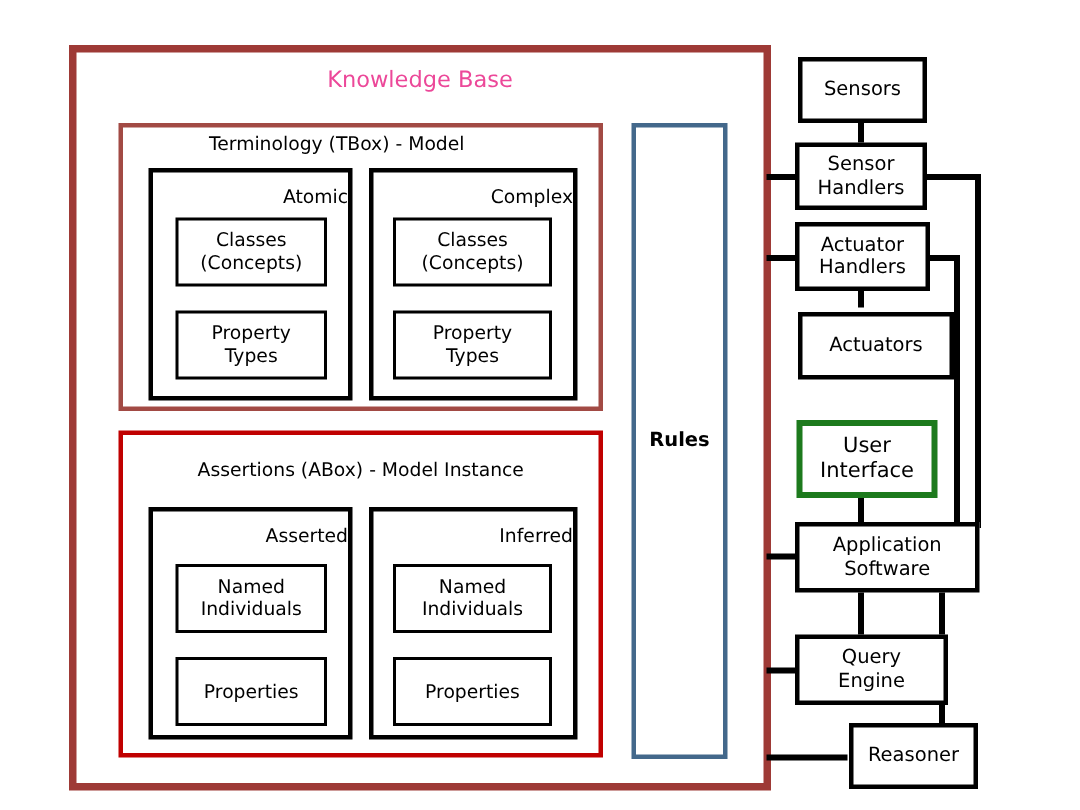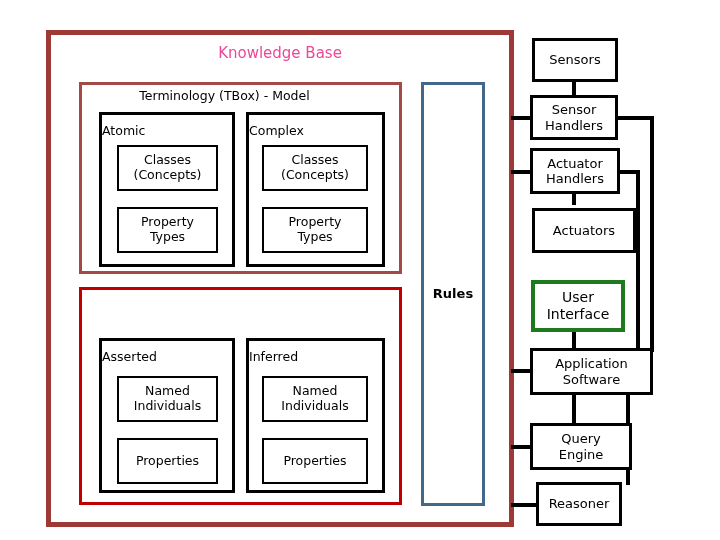--- a/index.html
+++ b/index.html
@@ -95,21 +95,21 @@
   .group {
     position: absolute;
     box-sizing: border-box;
     border: 3px solid #000000;
     background: #ffffff;
     display: block;
   }
   .group-title {
     position: absolute;
     width: 100%;
-    text-align: left;
+    text-align: right;
     top: 8px;
     font-size: 12.5px;
     color: #000000;
   }
   
   #rules {
     left: 421px;
     top: 82px;
     width: 64px;
     height: 424px;
@@ -164,20 +164,21 @@
     </div>
   </div>
   <div class="box blk-thin" style="left:262px; top:207px; width:106px; height:46px;">
     <div>
       <div>Property</div>
       <div>Types</div>
     </div>
   </div>
 
   <div class="box" id="abox-outer"></div>
+  <div id="abox-title">Assertions (ABox) - Model Instance</div>
 
   <div class="group" style="left:99px; top:338px; width:136px; height:155px;">
     <div class="group-title">Asserted</div>
   </div>
   <div class="box blk-thin" style="left:117px; top:376px; width:101px; height:46px;">
     <div>
       <div>Named</div>
       <div>Individuals</div>
     </div>
   </div>
@@ -269,19 +270,19 @@
     </div>
   </div>
 
   <div class="box blk" style="left:530px; top:423px; width:102px; height:47px;">
     <div>
       <div>Query</div>
       <div>Engine</div>
     </div>
   </div>
 
-  <div class="box blk" style="left:536px; top:482px; width:86px; height:44px;">
+  <div class="box blk" style="left:566px; top:482px; width:86px; height:44px;">
     <div>
       <div>Reasoner</div>
     </div>
   </div>
 
 </div>
 
 </body></html>

